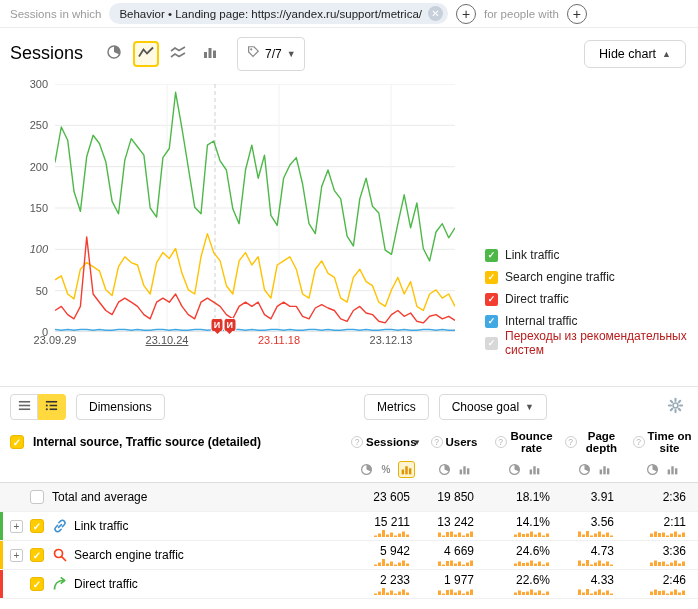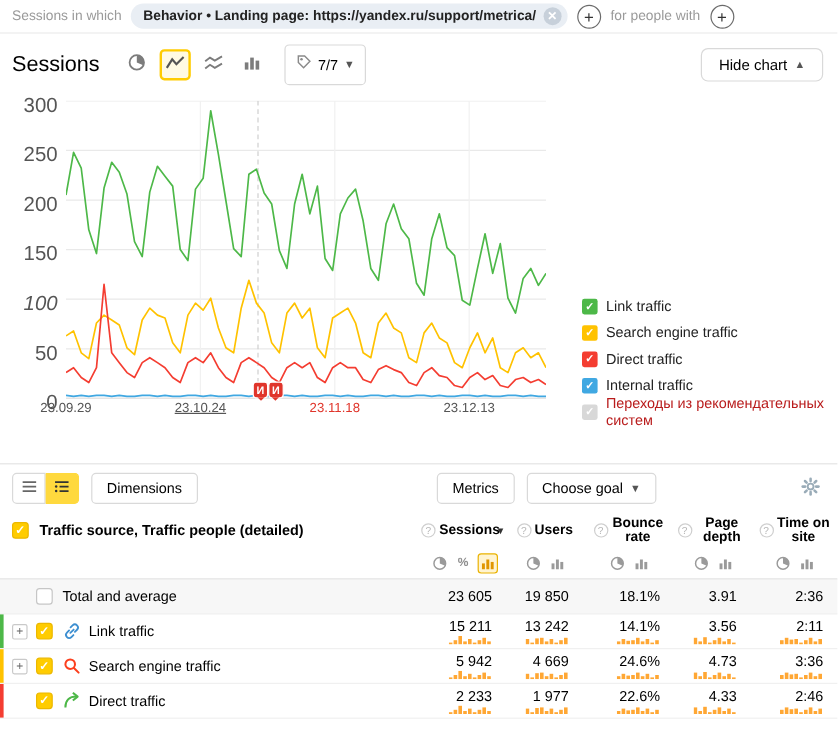--- a/index.html
+++ b/index.html
@@ -7,21 +7,21 @@
   body {
     width:698px; height:609px; overflow:hidden; background:#fff;
     font-family:"Liberation Sans", sans-serif; font-size:12px; color:#000;
   }
 
   
   .filter-bar { display:flex; align-items:center; gap:8px; height:28px; padding:0 10px;
     border-bottom:1px solid #ececec; }
   .muted { color:#9a9a9a; font-size:11.5px; }
   .chip { display:inline-flex; align-items:center; gap:6px; background:#e9eef4;
-    border-radius:13px; padding:3px 5px 3px 10px; font-size:11.5px; color:#222; cursor:pointer;font-weight:bold; }
+    border-radius:13px; padding:3px 5px 3px 10px; font-size:11.5px; color:#222; cursor:pointer; }
   .chip-x { width:15px; height:15px; border-radius:50%; background:#c7d0da; color:#fff;
     display:inline-flex; align-items:center; justify-content:center; font-size:10px; cursor:pointer; }
   .plus-btn { width:20px; height:20px; border-radius:50%; border:1px solid #6b6b6b; background:#fff;
     color:#333; font-size:14px; line-height:1; display:inline-flex; align-items:center; justify-content:center;
     cursor:pointer; padding:0; }
 
   
   .chart-header { display:flex; align-items:center; gap:6px; padding:9px 12px 2px 10px; height:44px; }
   .page-title { font-size:18px; font-weight:400; margin-right:12px; }
   .ct-btn { width:26px; height:26px; display:inline-flex; align-items:center; justify-content:center;
@@ -31,21 +31,21 @@
     border:1px solid #d9d9d9; border-radius:4px; background:#fff; font-size:12px; cursor:pointer; }
   .caret { font-size:9px; color:#555; }
   .hide-chart { margin-left:auto; display:inline-flex; align-items:center; gap:6px; height:28px;
     padding:0 14px; border:1px solid #d9d9d9; border-radius:6px; background:#fff; font-size:12.5px; cursor:pointer; }
 
   
   .chart-row { position:relative; height:296px; }
   .chart-area { position:absolute; left:55px; top:12px; width:400px; height:248px; }
   .chart-area svg.main { position:absolute; left:0; top:0; }
   .ylab { position:absolute; right:100%; margin-right:7px; width:34px; text-align:right;
-    font-size:17px; color:#555; }
+    font-size:11px; color:#555; }
   .xlabs { position:absolute; left:0; top:250px; width:100%; height:16px; }
   .xlab { position:absolute; transform:translateX(-50%); font-size:11px; color:#555; white-space:nowrap; }
   .xlab.hl { color:#e0352b; }
   .pin { position:absolute; width:13px; height:14px; background:#e0352b; border:1px solid #fff;
     border-radius:3px; color:#fff; font-size:9px; font-weight:bold; display:flex; align-items:center;
     justify-content:center; transform:translateX(-50%); cursor:pointer; }
   .pin::after { content:""; position:absolute; top:100%; left:50%; transform:translateX(-50%);
     border:3px solid transparent; border-top-color:#e0352b; }
 
   .legend { position:absolute; left:485px; top:176px; }
@@ -264,21 +264,21 @@
             <line x1="3.6" y1="12.4" x2="4.9" y2="11.1"></line>
             <line x1="12.4" y1="12.4" x2="11.1" y2="11.1"></line>
           </g>
         </svg></span></button>
 </div>
 
 <div>
   <div class="t-row t-head" id="head-row">
     <div class="cell-label">
       <span class="cb checked">✓</span>
-      <span class="dim-title">Traffic source, Traffic people (detailed)</span>
+      <span class="dim-title">Internal source, Traffic source (detailed)</span>
     </div>
   <div class="mcol">
         <span class="help">?</span>
         <span class="mlabel">Sessions</span>
         <span class="sort">▼</span>
       </div>
       <div class="mcol">
         <span class="help">?</span>
         <span class="mlabel">Users</span>
       </div>

